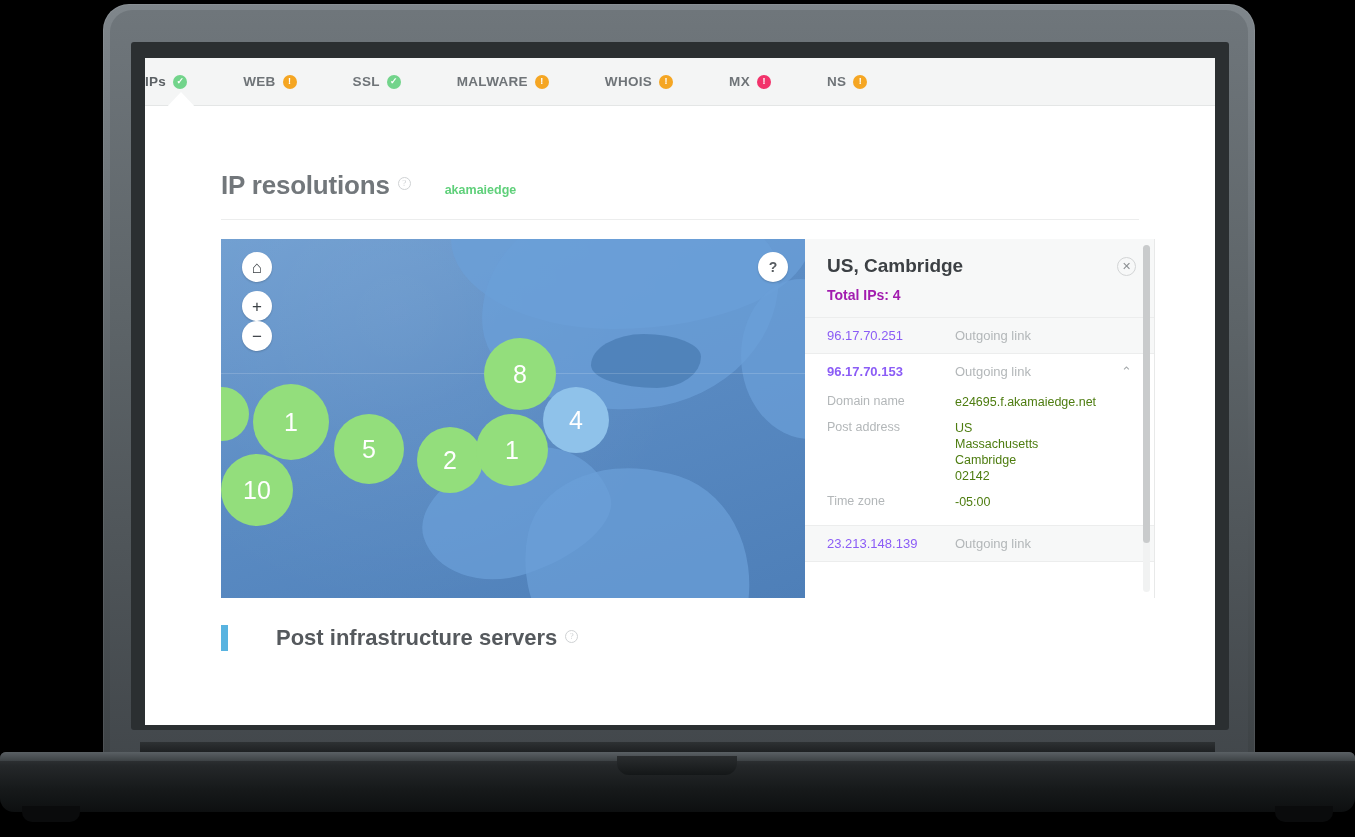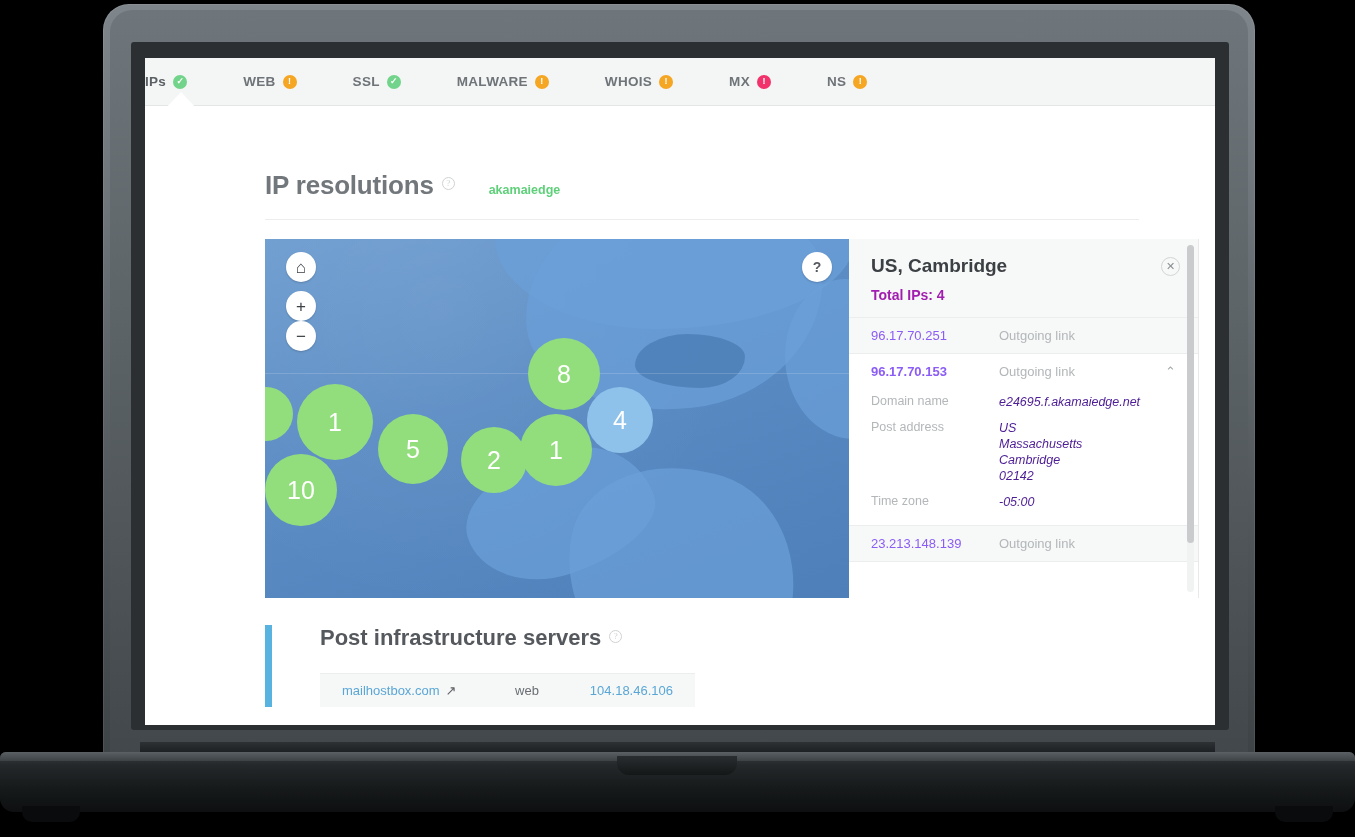--- a/index.html
+++ b/index.html
@@ -109,21 +109,21 @@
   .tab-pointer {
     position: absolute;
     left: 20px; bottom: -20px;
     width: 0; height: 0;
     border-left: 16px solid transparent;
     border-right: 16px solid transparent;
     border-bottom: 17px solid #ffffff;
   }
 
   
-  .page { padding: 0 76px; background: #fff; margin-left: 44px; }
+  .page { padding: 0 76px; background: #fff; }
 
   .page-head {
     display: flex; align-items: baseline;
     padding-top: 64px;
     padding-bottom: 18px;
     border-bottom: 1px solid #eceded;
   }
   .page-title {
     font-size: 26px; font-weight: bold; color: #72777b; letter-spacing: -0.2px;
   }
@@ -242,21 +242,21 @@
     cursor: pointer;
   }
   .ip-row.expanded { background: #fff; border-bottom: none; }
   .ip-addr { color: #8b5cf6; width: 128px; flex: 0 0 auto; }
   .ip-row.expanded .ip-addr { font-weight: bold; }
   .ip-link { color: #b3b7b9; flex: 1 1 auto; }
   .chevron { color: #a8acae; font-size: 13px; }
   .detail { background: #fff; padding: 0 22px 10px 22px; }
   .detail-row { display: flex; font-size: 12.5px; padding: 5px 0; }
   .detail-key { color: #b3b7b9; width: 128px; flex: 0 0 auto; }
-  .detail-val { color: #4c1d95; line-height: 1.28; font-style: italic; }
+  .detail-val { color: #4d7c0f; line-height: 1.28; }
   .panel-sep { height: 1px; background: #eceded; }
 
   .panel-scrollbar {
     position: absolute; right: 4px; top: 6px;
     width: 7px; height: 347px;
     background: #f1f2f2; border-radius: 4px;
   }
   .panel-scrollbar .thumb {
     position: absolute; left: 0; top: 0;
     width: 7px; height: 298px;
@@ -439,25 +439,18 @@
         </div>
       </div>
 
       <div class="infra">
         <div class="infra-accent"></div>
         <div class="infra-body">
           <div style="display:flex;align-items:baseline;">
             <div class="infra-title">Post infrastructure servers</div>
             <span class="help-circle" style="top:-6px">?</span>
           </div>
-          <div class="infra-table" id="infra-table">
-              <div class="infra-row">
-                <span class="infra-host"><span>mailhostbox.com</span><span class="infra-ext">↗</span></span>
-                <span class="infra-type">web</span>
-                <span class="infra-ip">104.18.46.106</span>
-              </div>
-            </div>
         </div>
       </div>
 
     </div>
   </div>
 </div>
 
 </body></html>

